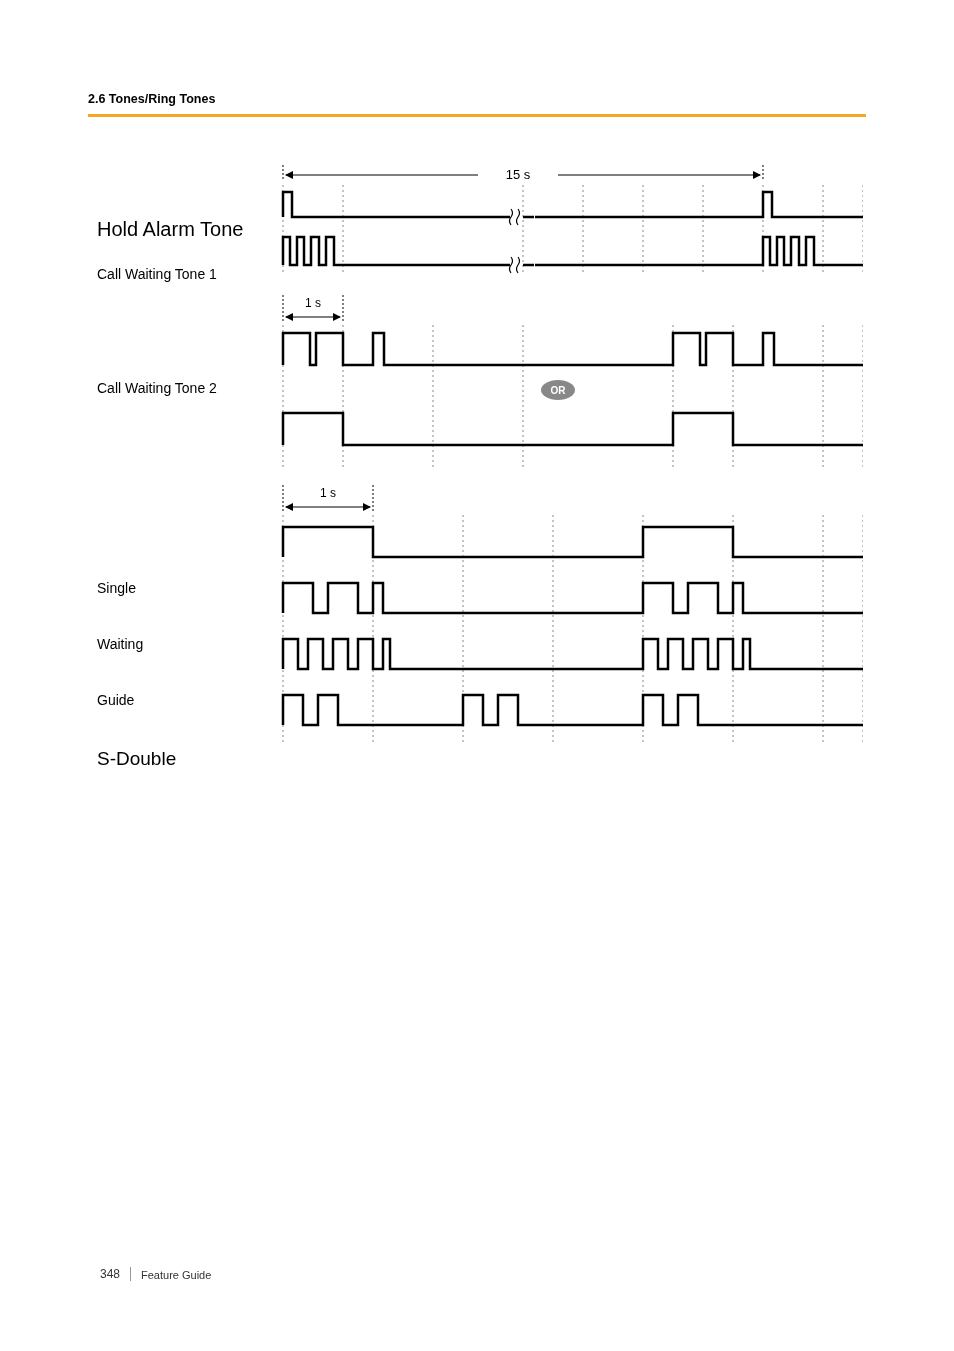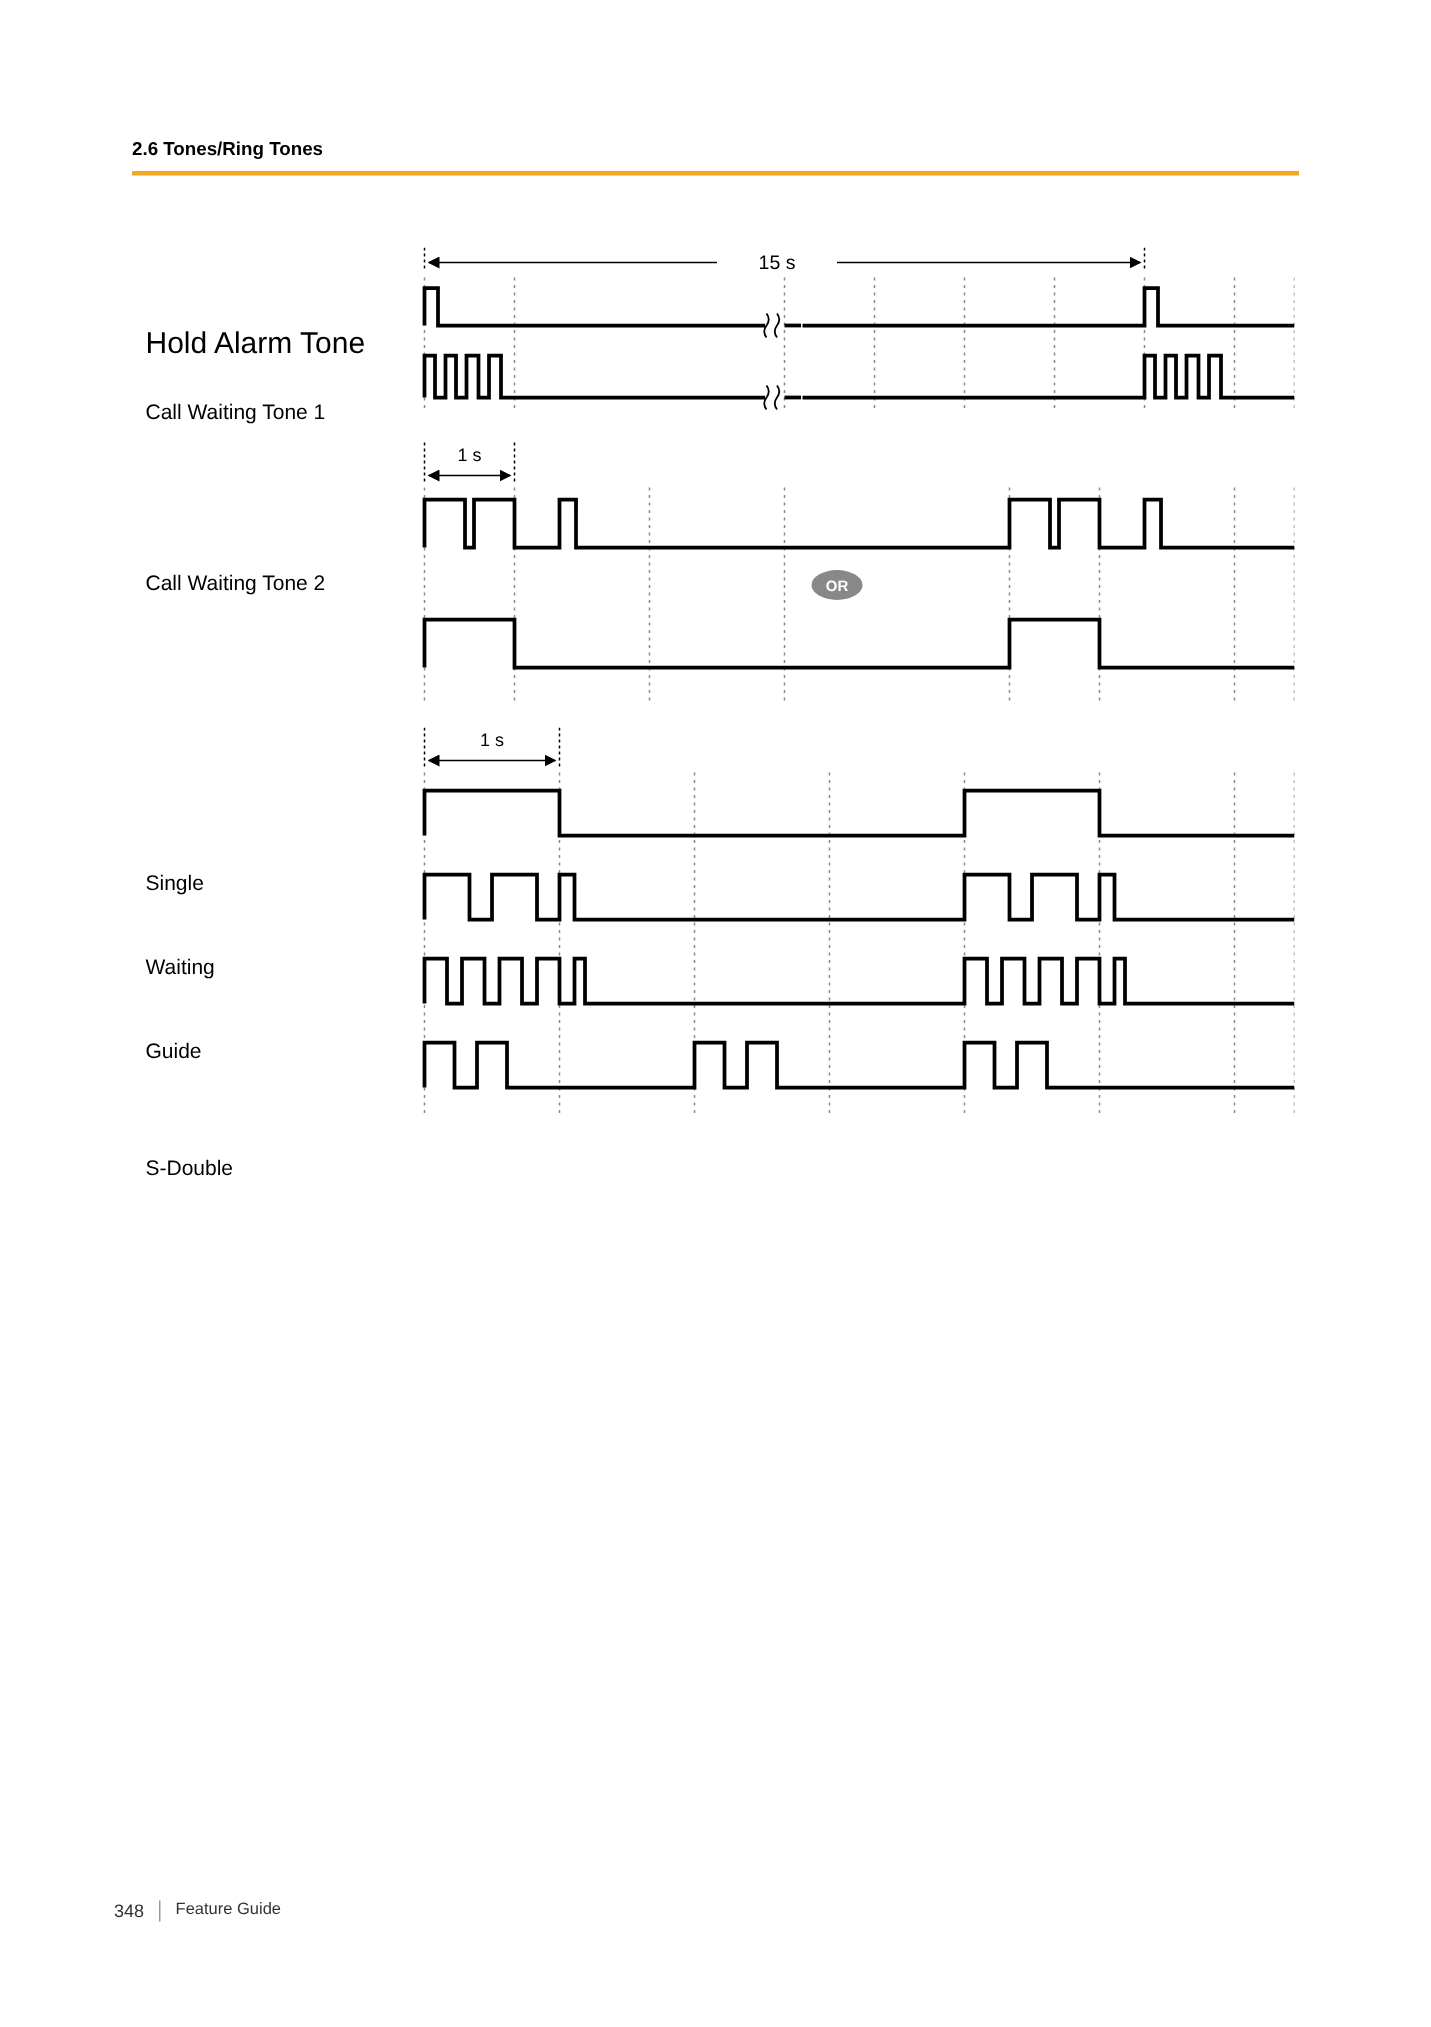--- a/index.html
+++ b/index.html
@@ -28,25 +28,25 @@
     .content { padding-top: 42px; }
     .section-title {
       font-size: 17px;
       font-weight: bold;
       margin-bottom: 10px;
     }
     .section2 { margin-top: 28px; }
     .footer {
       position: absolute;
       bottom: 70px;
-      left: 76px;
+      left: 100px;
       font-size: 11px;
       color: #333;
       display: flex;
-      align-items: flex-start;
+      align-items: flex-end;
       gap: 10px;
     }
     .footer .pnum { font-size: 12px; }
     .footer .sep {
       width: 1px;
       height: 14px;
       background: #999;
     }
   </style>
 </head>
@@ -169,21 +169,21 @@
 
           <path d="M5,184 L5,154 L20,154 L20,184 L30,184 L30,154 L45,154 L45,184 L55,184 L55,154 L70,154 L70,184 L80,184 L80,154 L95,154 L95,184 L105,184 L105,154 L112,154 L112,184 L365,184 L365,154 L380,154 L380,184 L390,184 L390,154 L405,154 L405,184 L415,184 L415,154 L430,154 L430,184 L440,184 L440,154 L455,154 L455,184 L465,184 L465,154 L472,154 L472,184 L585,184" stroke="#000" stroke-width="2.5" fill="none"></path>
 
           <path d="M5,240 L5,210 L25,210 L25,240 L40,240 L40,210 L60,210 L60,240 L185,240 L185,210 L205,210 L205,240 L220,240 L220,210 L240,210 L240,240 L365,240 L365,210 L385,210 L385,240 L400,240 L400,210 L420,210 L420,240 L585,240" stroke="#000" stroke-width="2.5" fill="none"></path>
         </svg>
       </div>
 
       <div style="position:absolute; top:580px; left:97px; font-size:14px;">Single</div>
       <div style="position:absolute; top:636px; left:97px; font-size:14px;">Waiting</div>
       <div style="position:absolute; top:692px; left:97px; font-size:14px;">Guide</div>
-      <div style="position:absolute; top:748px; left:97px; font-size:14px;margin-top:22px;">S-Double</div>
+      <div style="position:absolute; top:748px; left:97px; font-size:19px;">S-Double</div>
     </div>
   </div>
 </div>
 
 <div class="footer">
   <span class="pnum">348</span>
   <span class="sep"></span>
   <span>Feature Guide</span>
 </div>
 

